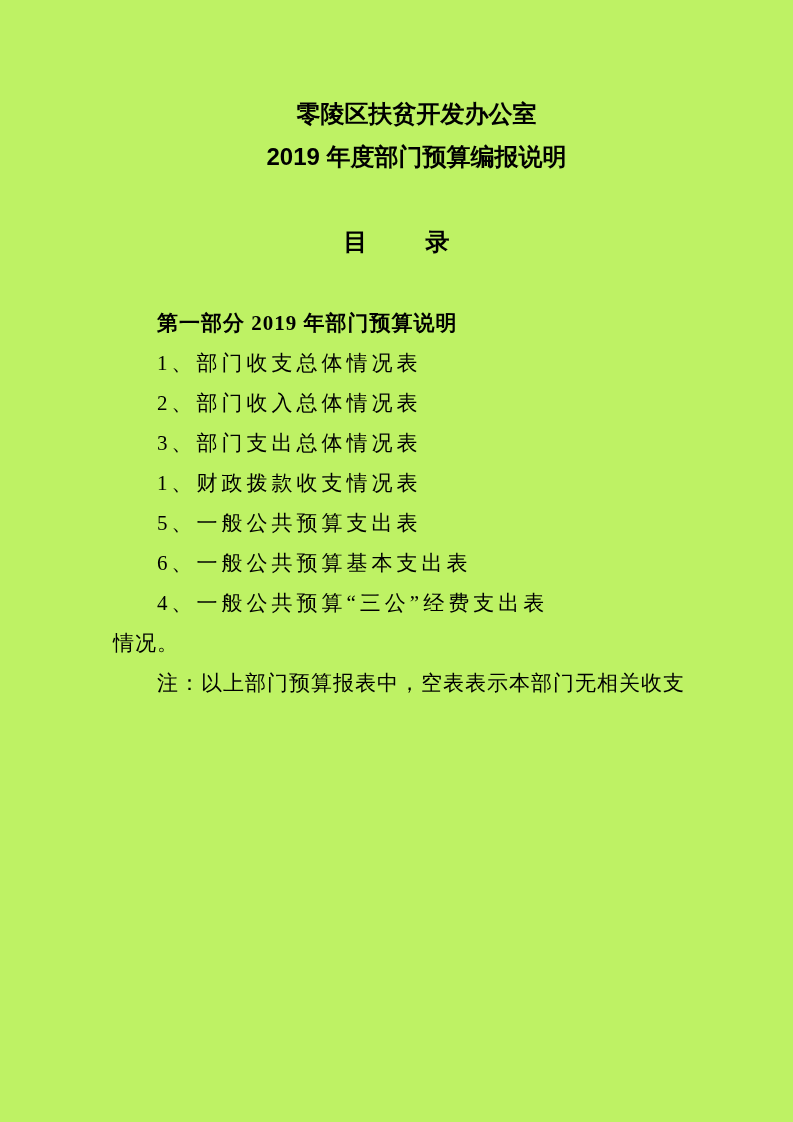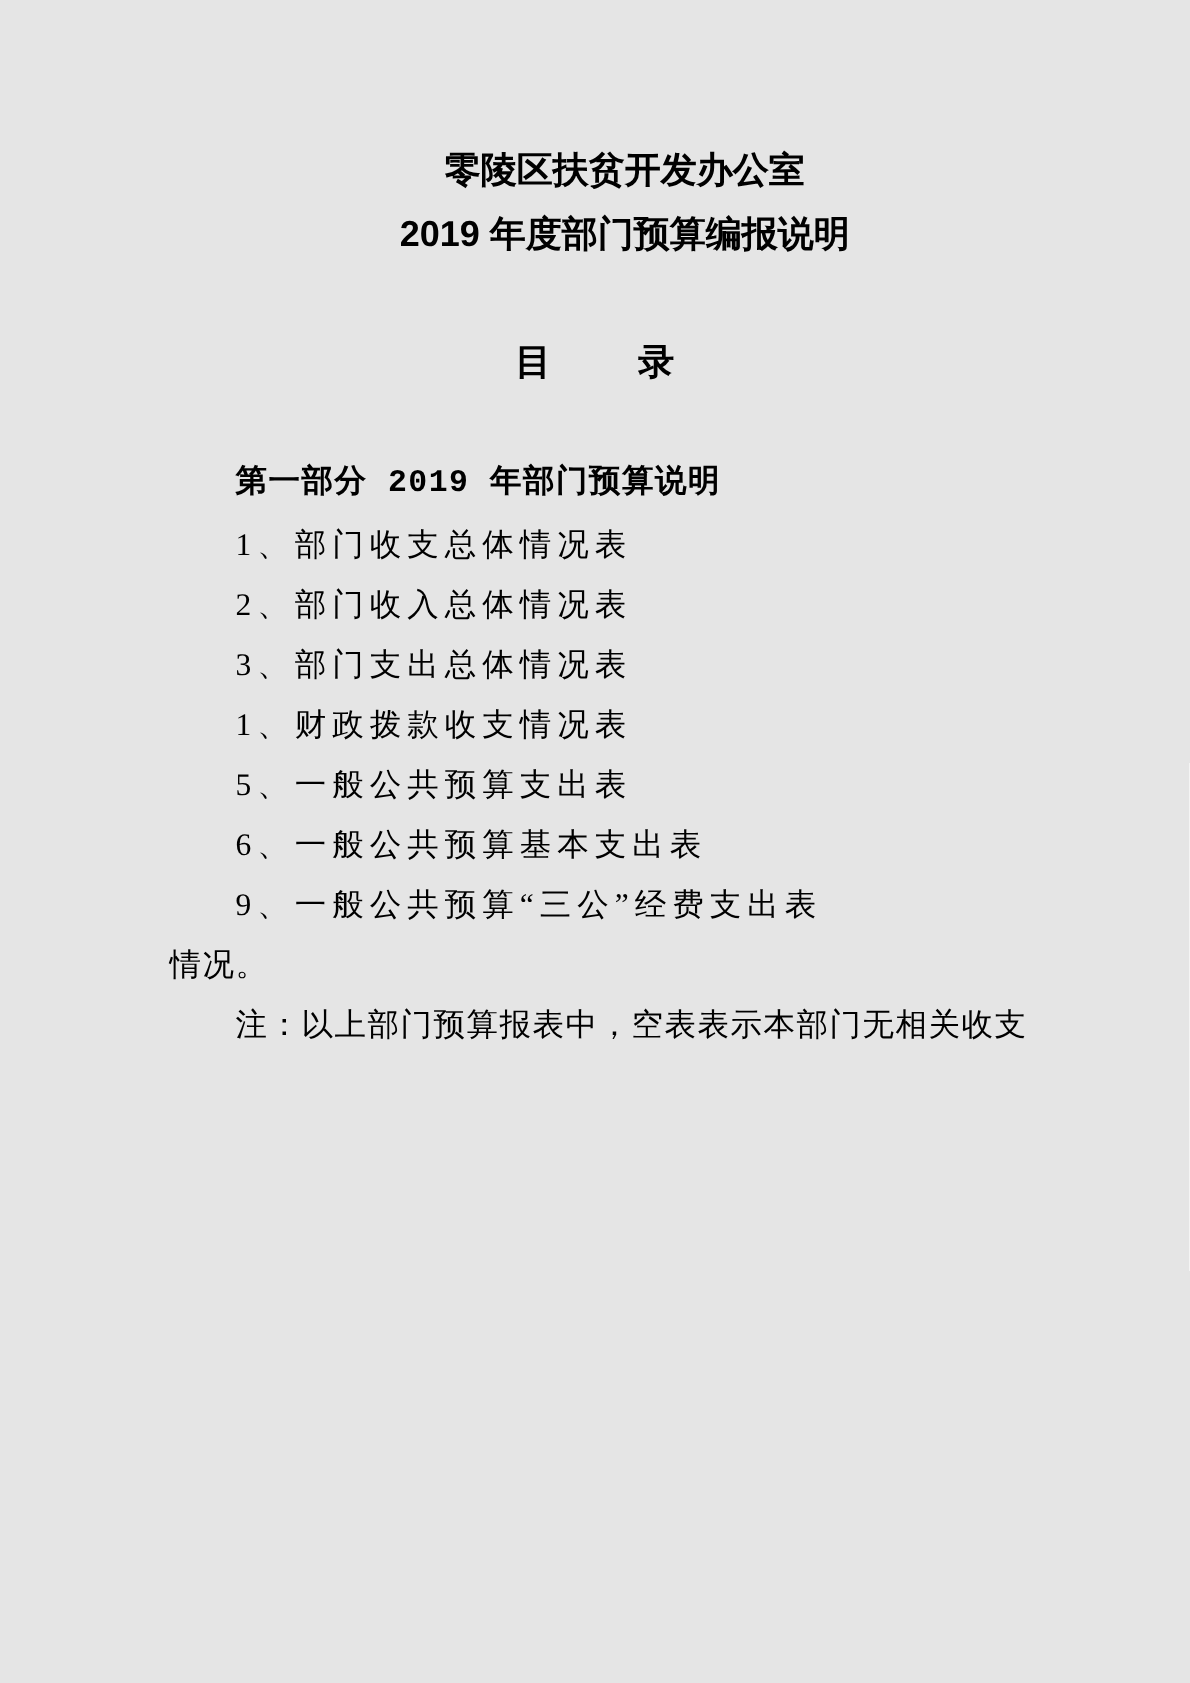--- a/index.html
+++ b/index.html
@@ -4,21 +4,21 @@
 <style>
   html, body {
     margin: 0;
     padding: 0;
     background: #ffffff;
   }
   .page {
     position: relative;
     width: 793px;
     height: 1122px;
-    background: #e5e5e5;
+    background: #bef264;
     color: #000000;
     overflow: hidden;
     font-family: "Liberation Serif", serif;
   }
   .doc-title {
     position: absolute;
     left: 40px;
     right: 0;
     margin: 0;
     text-align: center;
@@ -52,21 +52,20 @@
   }
   .toc p {
     margin: 0;
     line-height: 40px;
     white-space: nowrap;
   }
   .toc .part {
     font-weight: 700;
     padding-left: 44px;
     letter-spacing: 1px;
-    font-family: Liberation Mono, monospace;
   }
   .toc .item {
     padding-left: 44px;
     letter-spacing: 4px;
   }
   .toc .note {
     letter-spacing: 1px;
   }
   .toc .note.indent {
     padding-left: 44px;
@@ -88,19 +87,19 @@
 
   <div class="toc">
     <p class="part">第一部分 2019 年部门预算说明</p>
 
     <p class="item">1、部门收支总体情况表</p>
     <p class="item">2、部门收入总体情况表</p>
     <p class="item">3、部门支出总体情况表</p>
     <p class="item">1、财政拨款收支情况表</p>
     <p class="item">5、一般公共预算支出表</p>
     <p class="item">6、一般公共预算基本支出表</p>
-    <p class="item">9、一般公共预算“三公”经费支出表</p>
+    <p class="item">4、一般公共预算“三公”经费支出表</p>
 
     <p class="note">情况。</p>
     <p class="note indent">注：以上部门预算报表中，空表表示本部门无相关收支</p>
   </div>
 
 </div>
 
 </body></html>

